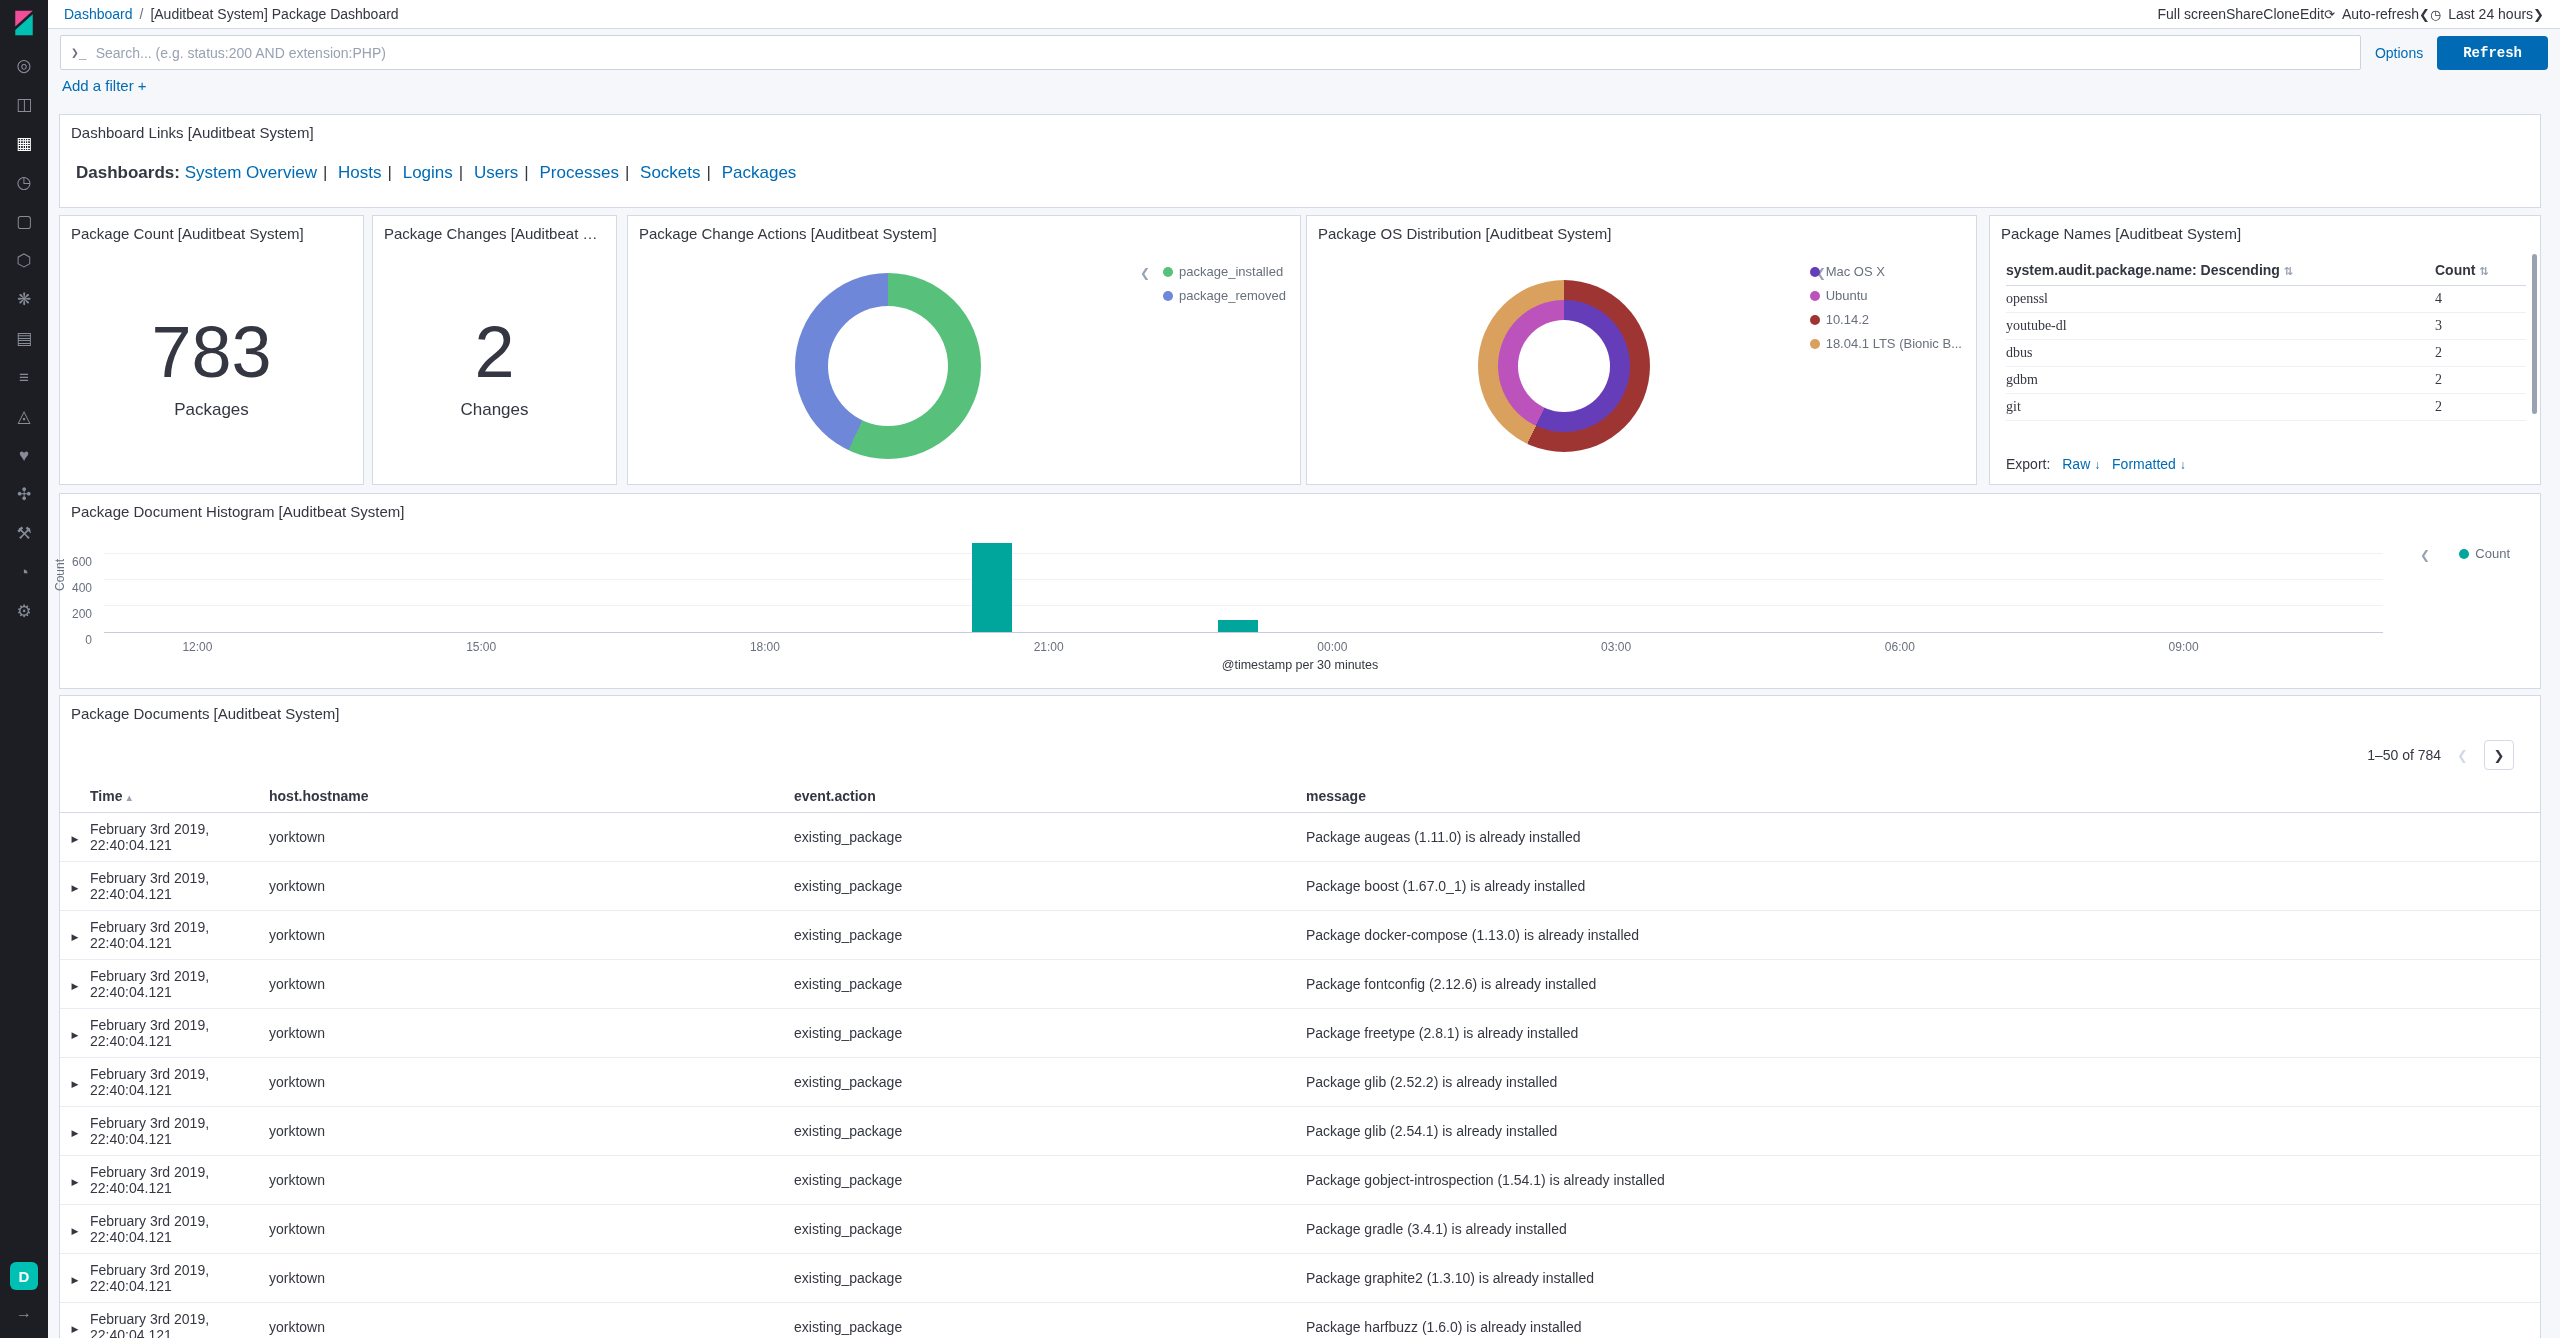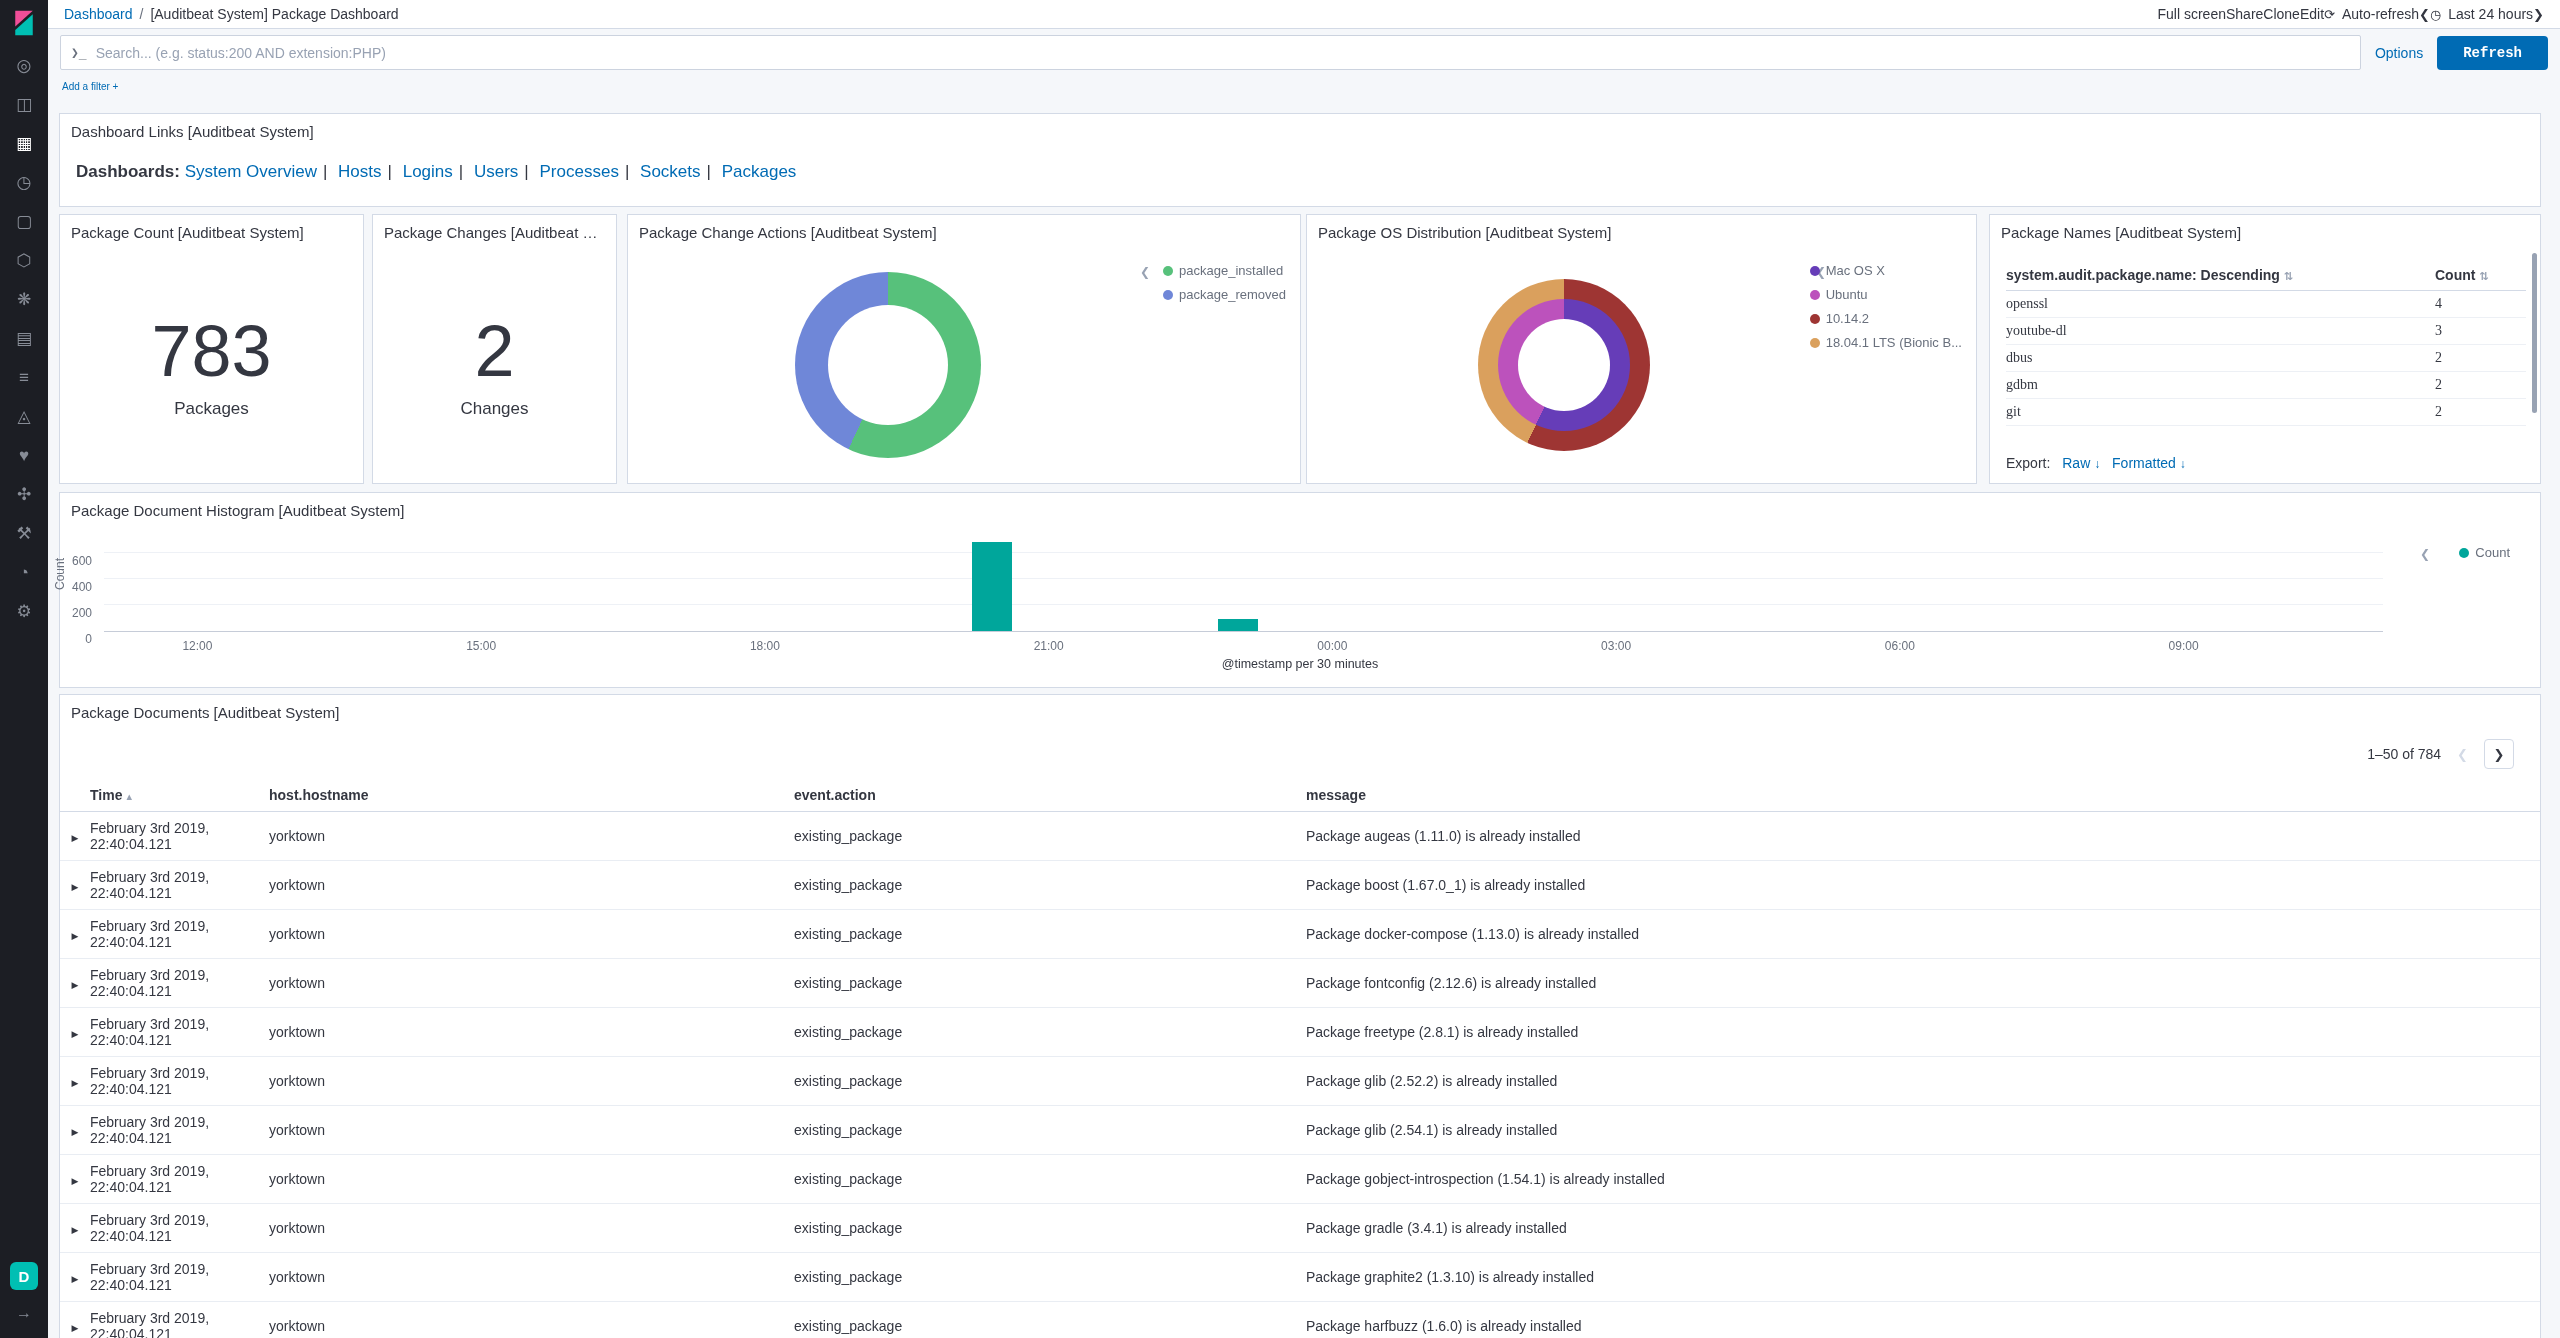--- a/index.html
+++ b/index.html
@@ -33,21 +33,21 @@
 
   .query-bar { display:flex; align-items:center; padding:6px 12px 5px 12px; gap:14px; flex-shrink:0; }
   .search-box { flex:1; height:35px; background:#fff; border:1px solid #ccd3df; border-radius:2px; display:flex; align-items:center; padding:0 10px; gap:9px; }
   .prompt { color:#69707d; font-family:"DejaVu Sans Mono",monospace; font-size:13px; }
   .search-input { border:none; outline:none; flex:1; font-size:14px; color:#343741; font-family:inherit; background:transparent; }
   .search-input::placeholder { color:#98a2b3; }
   .options-link { color:#006bb4; font-size:14px; }
   .refresh-btn { background:#006bb4; color:#fff; border:none; border-radius:4px; height:34px; padding:0 26px; font-size:14px; font-weight:bold; font-family:Liberation Mono, monospace; cursor:pointer; }
 
   .filter-bar { padding:2px 14px 8px 14px; flex-shrink:0; }
-  .add-filter { color:#006bb4; font-size:10px;text-align:right; }
+  .add-filter { color:#006bb4; font-size:15px;text-align:right; }
 
   .dashboard { position:relative; flex:1; overflow:hidden; }
 
   .panel { position:absolute; background:#fff; border:1px solid #d3dae6; }
   .panel-title { font-size:15px; color:#343741; padding:9px 11px 0 11px; white-space:nowrap; overflow:hidden; text-overflow:ellipsis; }
 
   
   .links-line { padding:22px 16px 0 16px; font-size:17px; }
   .links-label { font-weight:bold; color:#343741; }
   .dash-link { color:#006bb4; }
@@ -65,21 +65,21 @@
   #donut-os-outer { left:171px; top:64px; width:172px; height:172px; }
   #donut-os-inner { position:absolute; inset:20px; border-radius:50%; cursor:pointer; }
   #donut-os-inner::after { content:""; position:absolute; inset:20px; background:#fff; border-radius:50%; }
 
   .legend { position:absolute; right:14px; top:48px; display:flex; flex-direction:column; gap:9px; font-size:13px; color:#69707d; }
   .legend-item { display:flex; align-items:center; gap:6px; cursor:pointer; white-space:nowrap; }
   .dot { width:10px; height:10px; border-radius:50%; flex-shrink:0; }
   .legend-toggle { position:absolute; right:150px; top:50px; color:#98a2b3; font-size:12px; cursor:pointer; }
 
   
-  .names-table { margin:20px 16px 0 16px; width:520px; border-collapse:collapse; font-size:14px; }
+  .names-table { margin:14px 16px 0 16px; width:520px; border-collapse:collapse; font-size:14px; }
   .names-table th { text-align:left; font-weight:bold; color:#343741; padding:6px 0 7px 0; border-bottom:1px solid #d3dae6; }
   .names-table td { padding:5px 0; border-bottom:1px solid #edf0f5; color:#343741;font-family:Liberation Serif, serif; }
   .names-table .col-name { width:429px; }
   .sort-ic { color:#98a2b3; font-size:11px; padding-left:4px; }
   .export-line { position:absolute; left:16px; bottom:12px; font-size:14px; }
   .export-label { color:#343741; }
   .export-link { color:#006bb4; margin-left:8px; }
   .dl-ic { font-size:12px; }
   .names-scroll { position:absolute; right:3px; top:38px; width:5px; height:160px; border-radius:3px; background:#98a2b3; }
 

